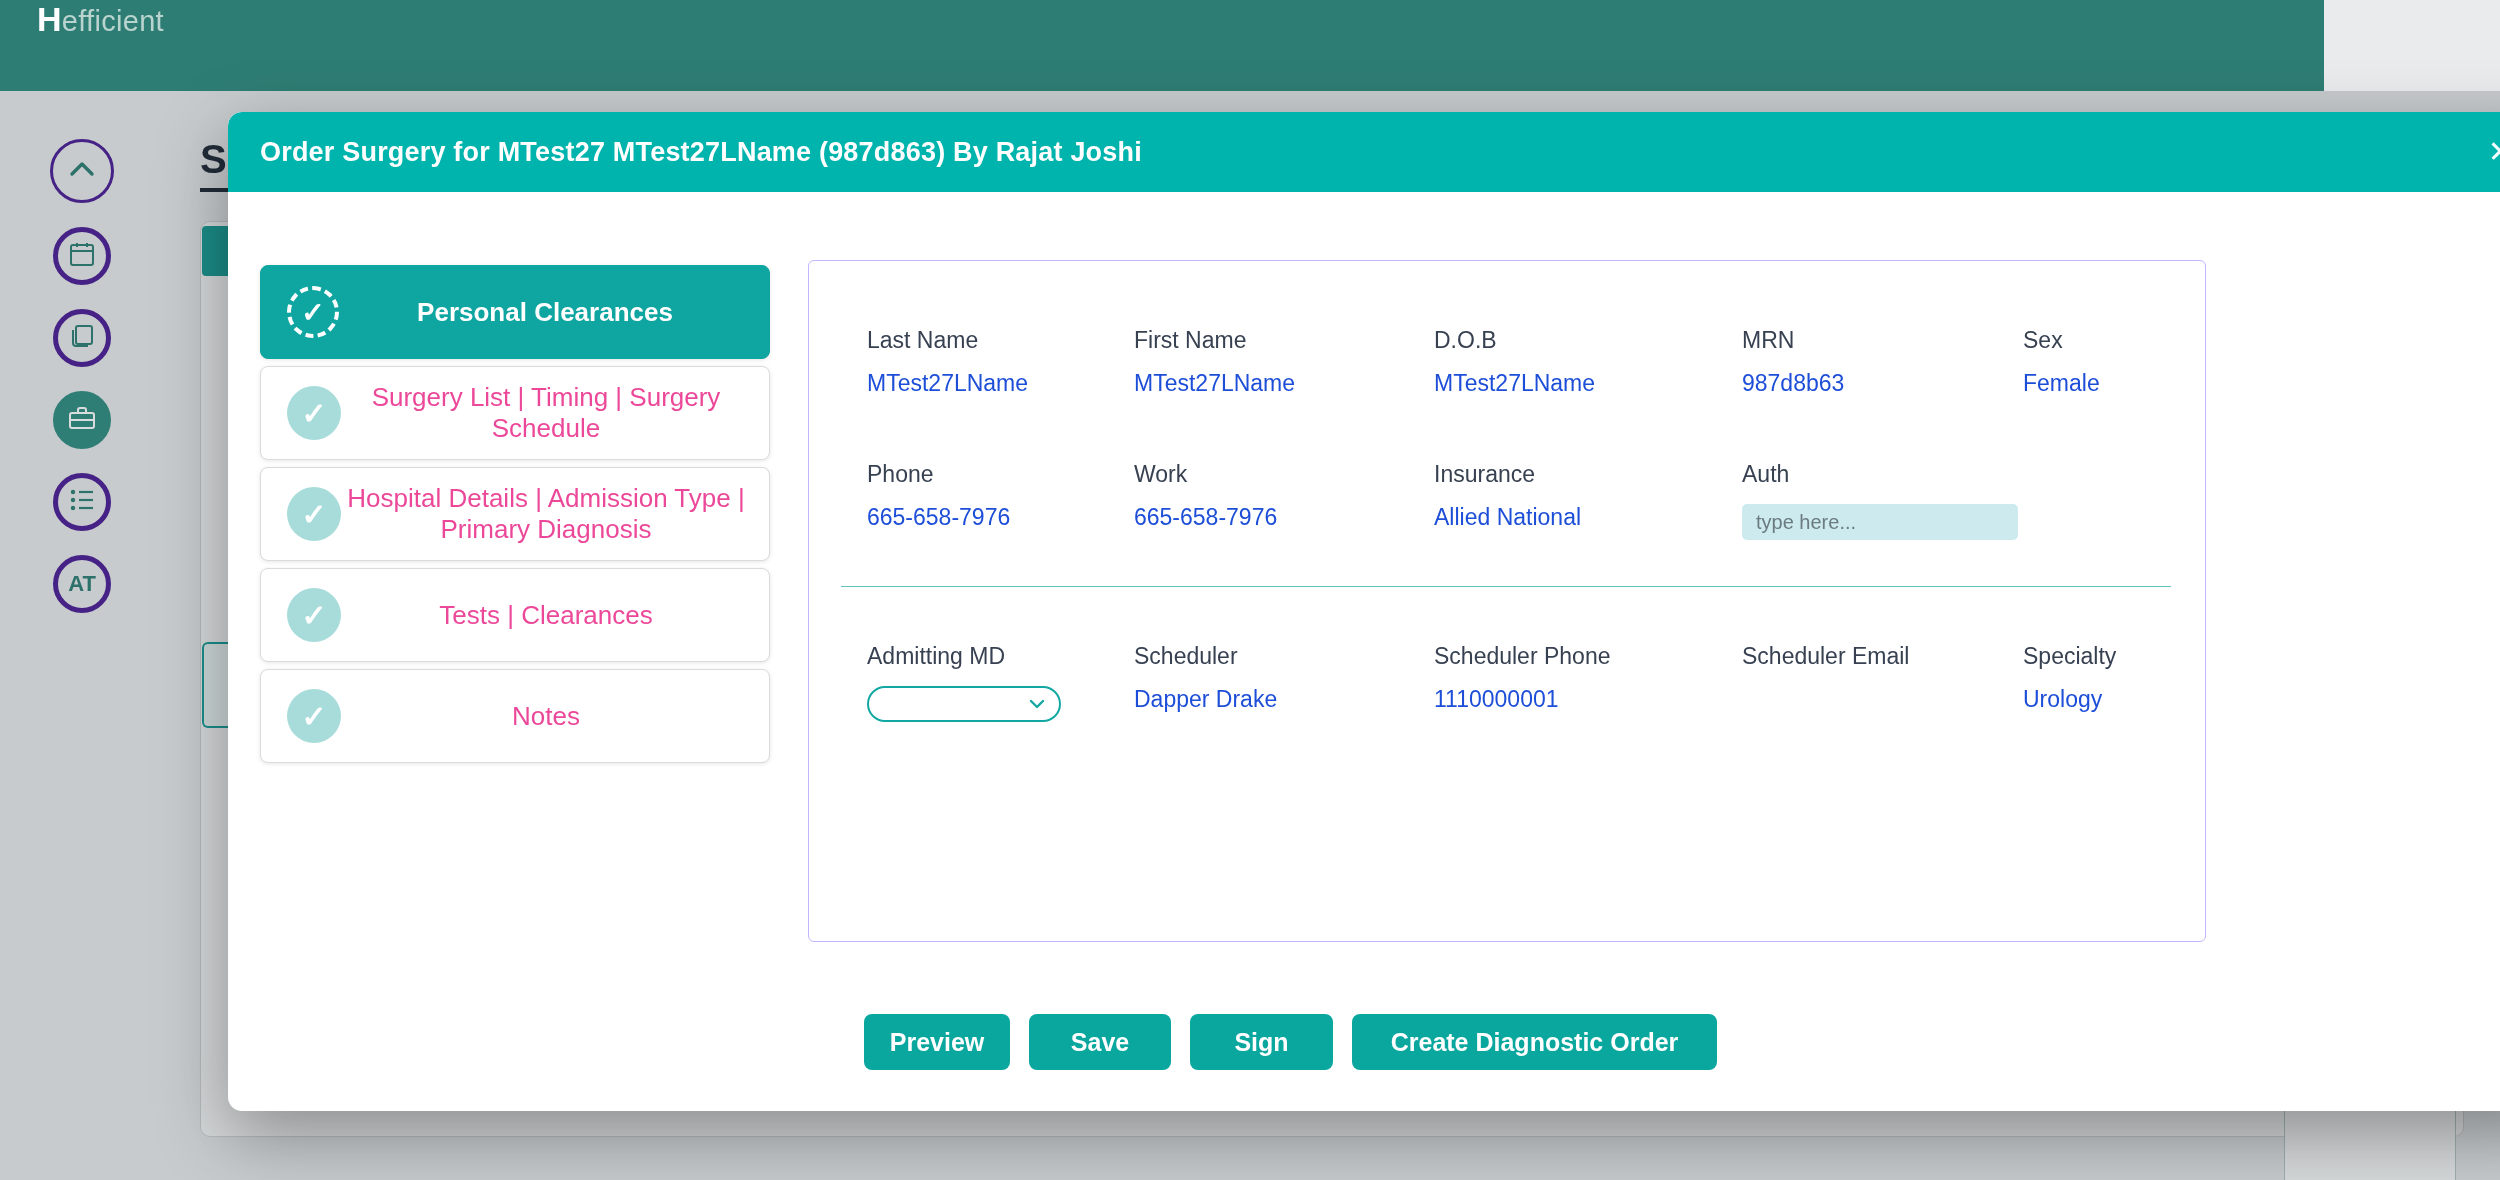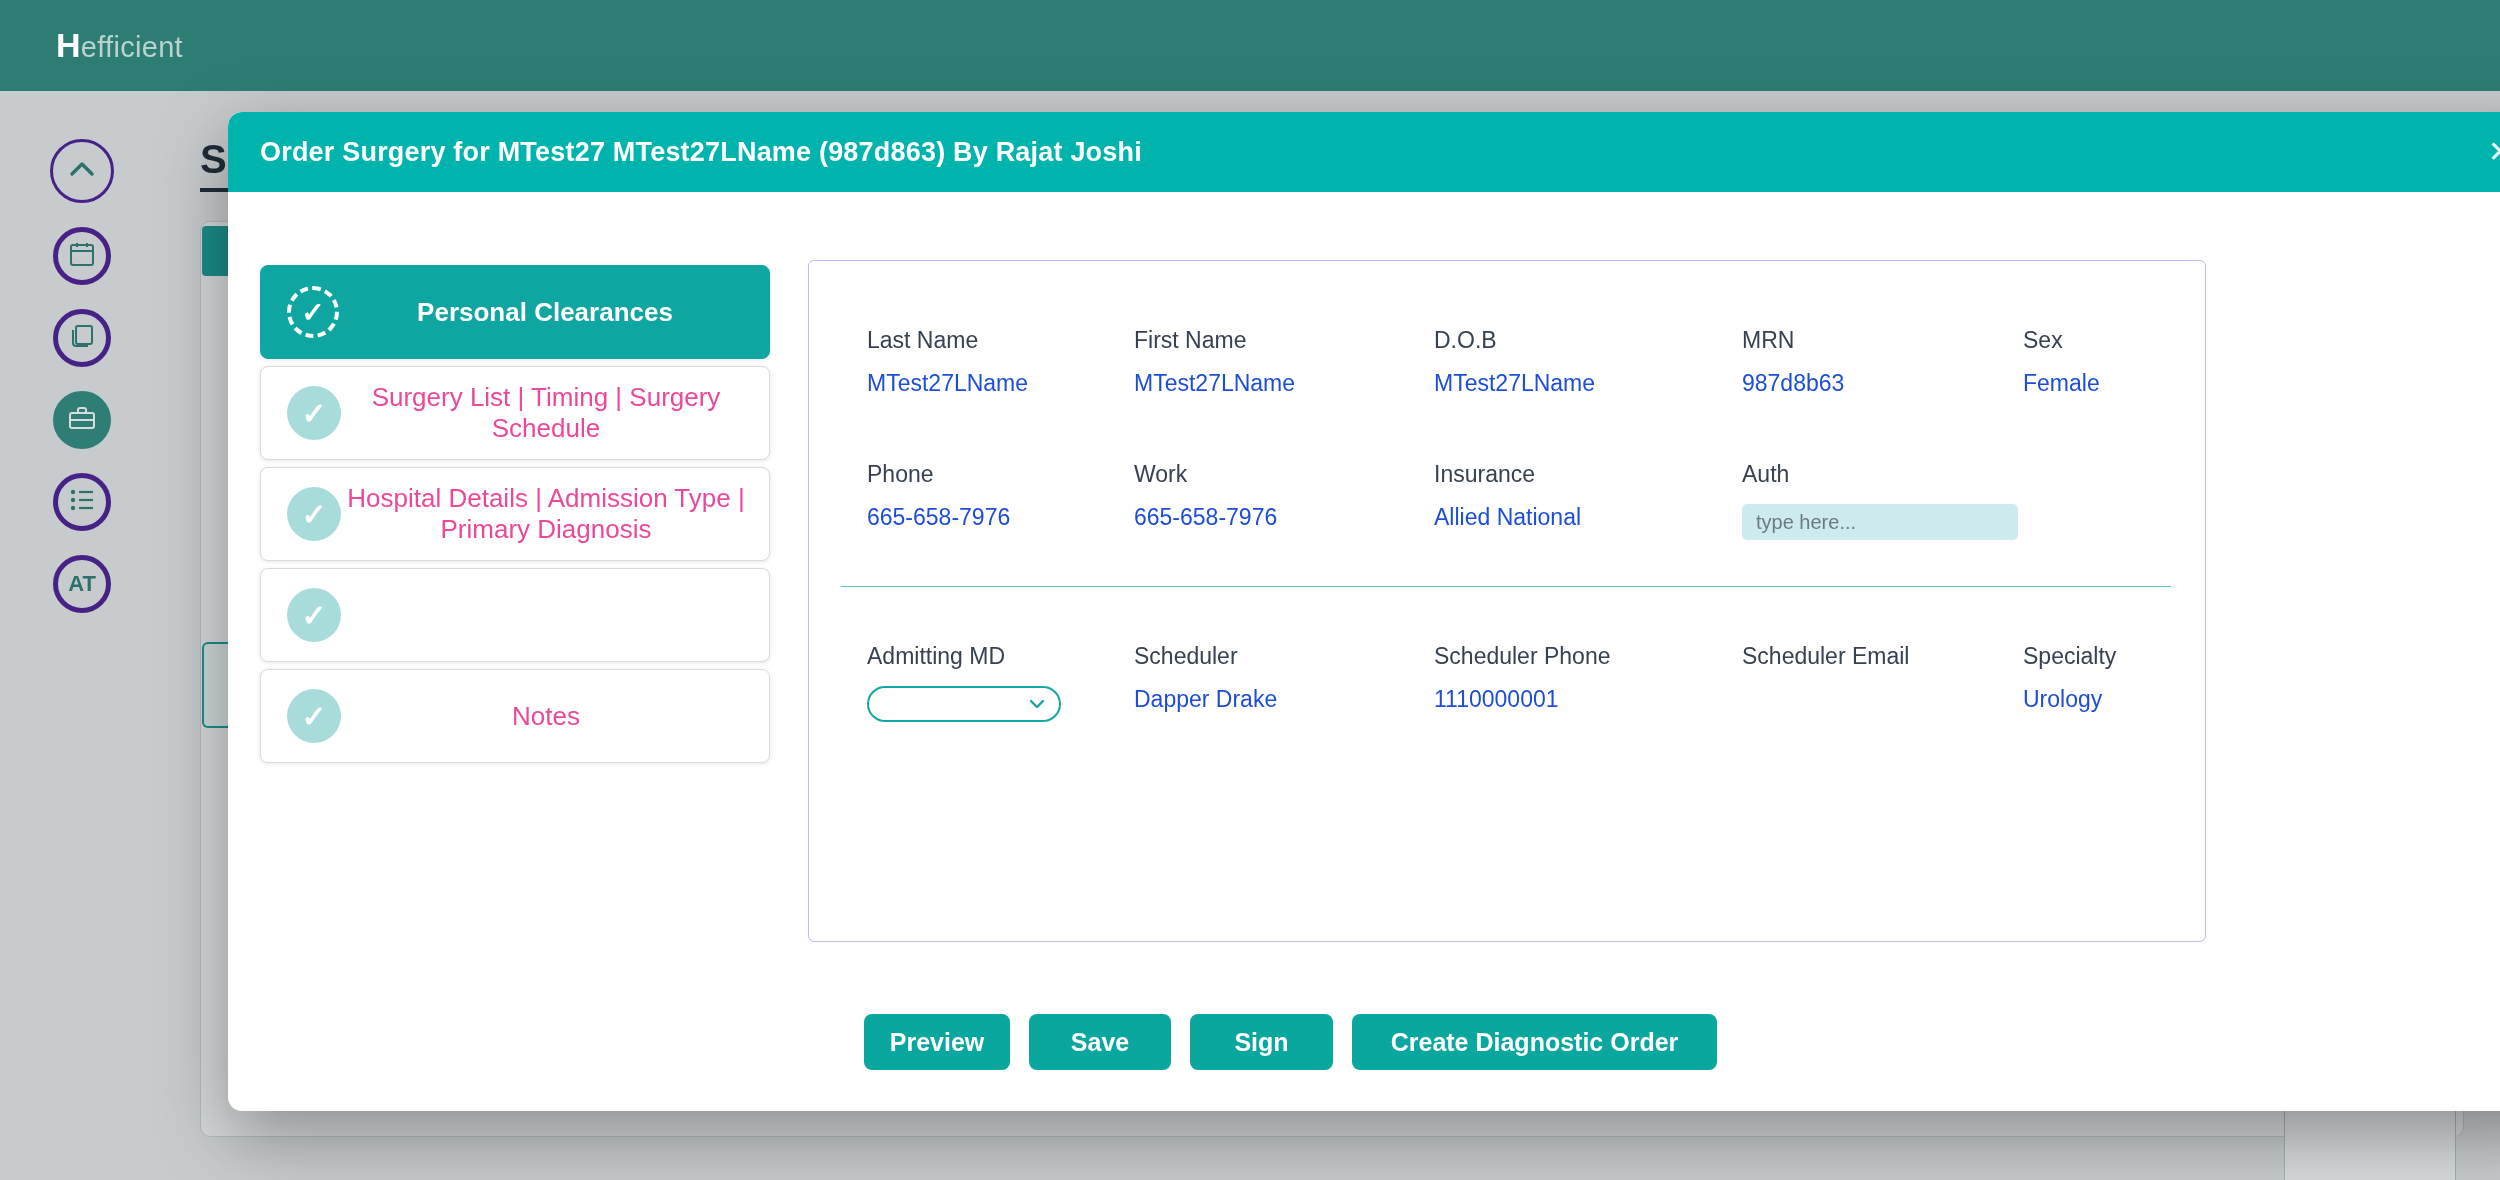--- a/index.html
+++ b/index.html
@@ -1,20 +1,20 @@
 <!DOCTYPE html>
 <html><head>
 <meta charset="utf-8">
 <style>
   * { margin:0; padding:0; box-sizing:border-box; }
   html,body { width:2500px; height:1180px; font-family:"Liberation Sans", sans-serif; background:#e9ebec; }
   .stage { position:relative; width:2500px; height:1180px; overflow:hidden; background:#e9ebec; }
 
   
-  .topbar { position:absolute; top:0; left:0; width:2500px; height:91px; background:#2e7d74; display:flex; align-items:center; padding-left:56px; z-index:10; }
+  .topbar { position:absolute; top:0; left:0; width:2324px; height:91px; background:#2e7d74; display:flex; padding-left:37px; z-index:10; }
   .brand { font-size:29px; color:#b9d3cf; letter-spacing:.3px; }
   .brand .brand-h { color:#ffffff; font-weight:700; font-size:34px; }
 
   
   .bg-content { position:absolute; inset:91px 0 0 0; z-index:20; }
   .page-title { position:absolute; left:200px; top:46px; font-size:40px; font-weight:700; color:#1f2937; border-bottom:4px solid #1f2937; padding:0 26px 6px 0; }
   .content-card { position:absolute; left:200px; top:130px; width:2264px; height:916px; background:#fafbfb; border:1px solid #d2d6d6; border-radius:10px; }
   .tab-fragment { position:absolute; left:1px; top:4px; width:28px; height:50px; background:#189e97; border-radius:4px 0 0 4px; }
   .teal-box-fragment { position:absolute; left:1px; top:420px; width:28px; height:86px; border:2px solid #16a09a; border-right:none; border-radius:6px 0 0 6px; background:#f2fbfa; }
   .right-box-1 { position:absolute; left:2083px; top:170px; width:172px; height:330px; border:1px solid #9cc3b8; border-radius:8px; background:#fdfdfd; }
@@ -170,20 +170,21 @@
       <div class="step">
         <span class="step-icon">
             <span>✓</span>
           </span>
         <span class="step-label">Hospital Details | Admission Type | Primary Diagnosis</span>
       </div>
       <div class="step">
         <span class="step-icon">
             <span>✓</span>
           </span>
+        <span class="step-label">Tests | Clearances</span>
       </div>
       <div class="step">
         <span class="step-icon">
             <span>✓</span>
           </span>
         <span class="step-label">Notes</span>
       </div>
     </div>
 
     <div class="panel">

